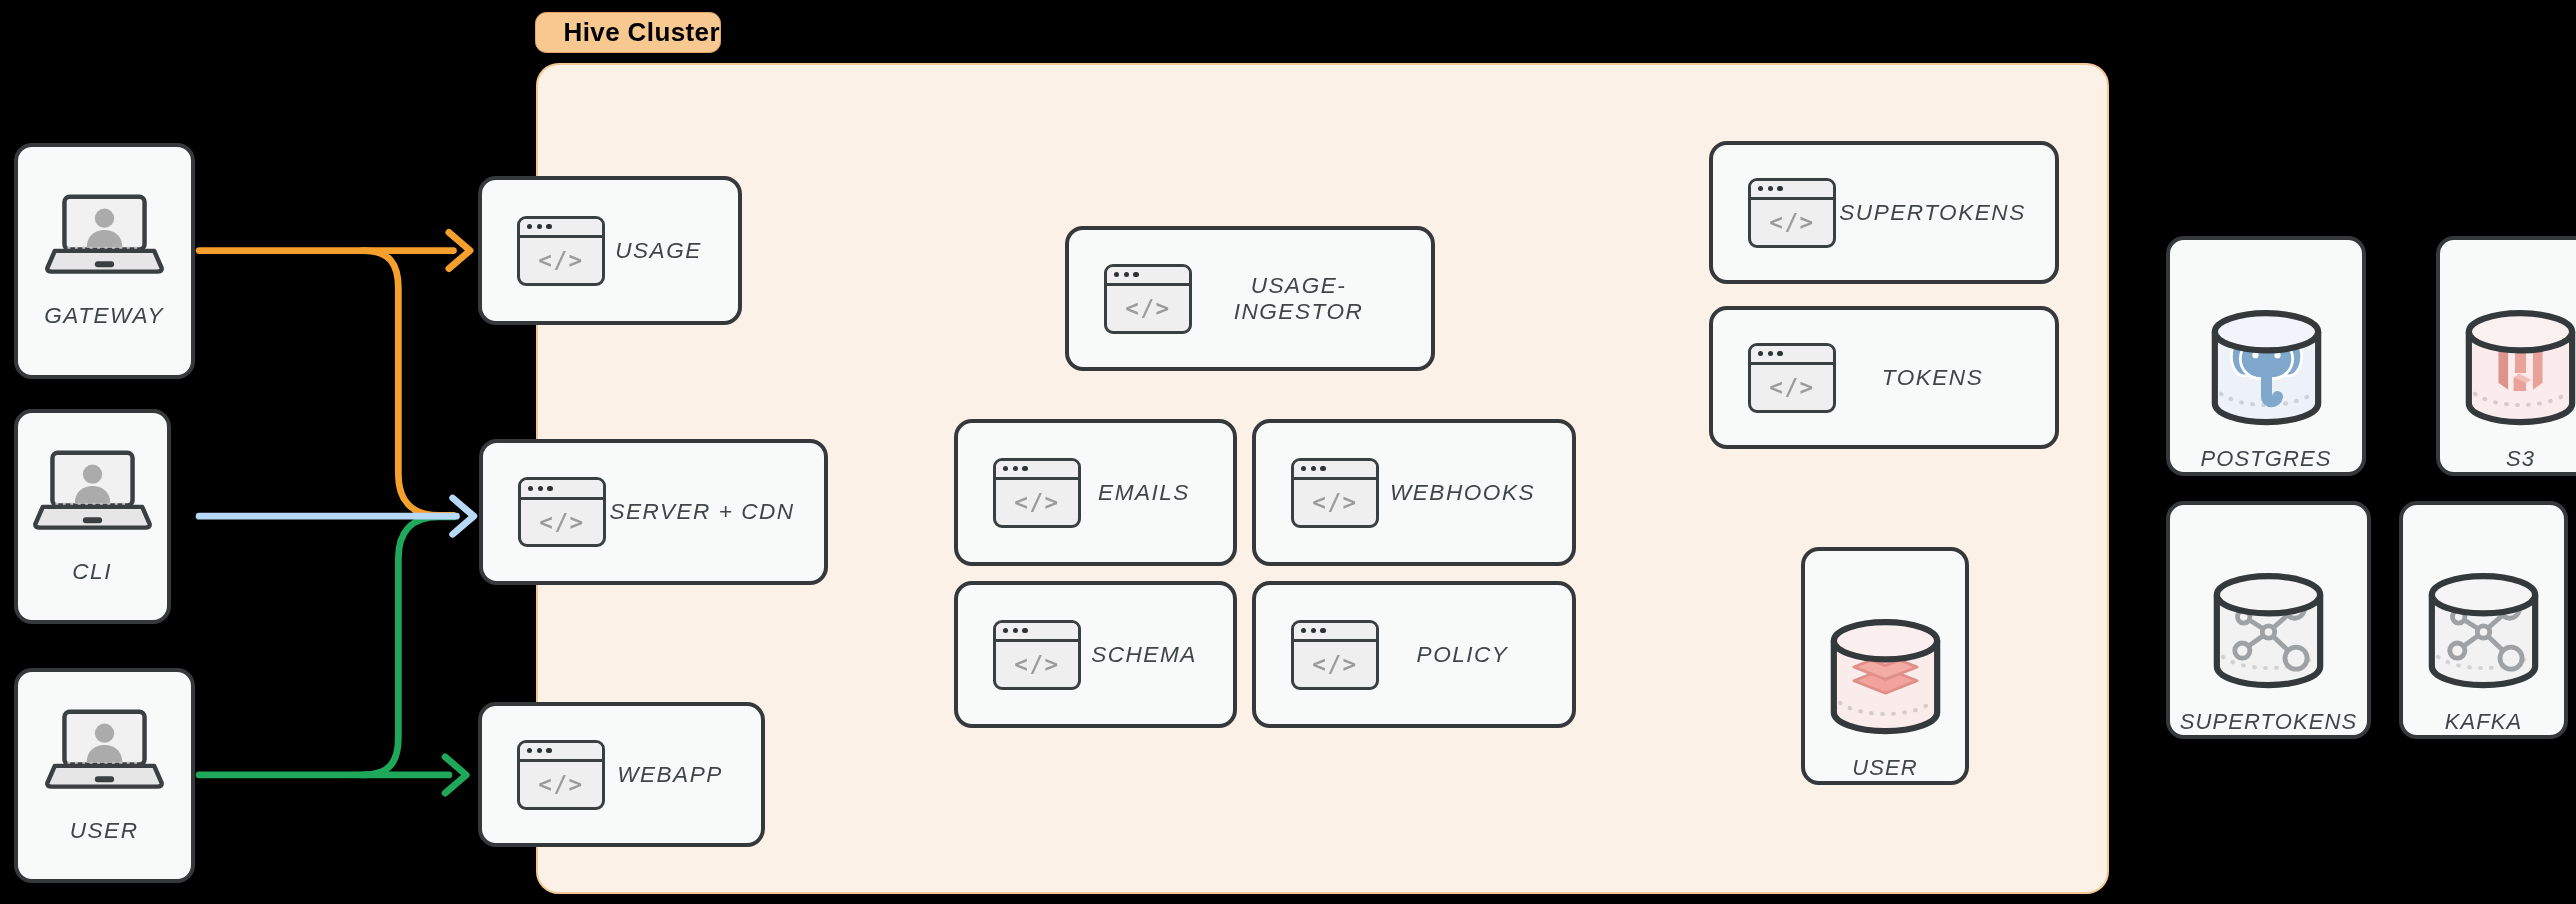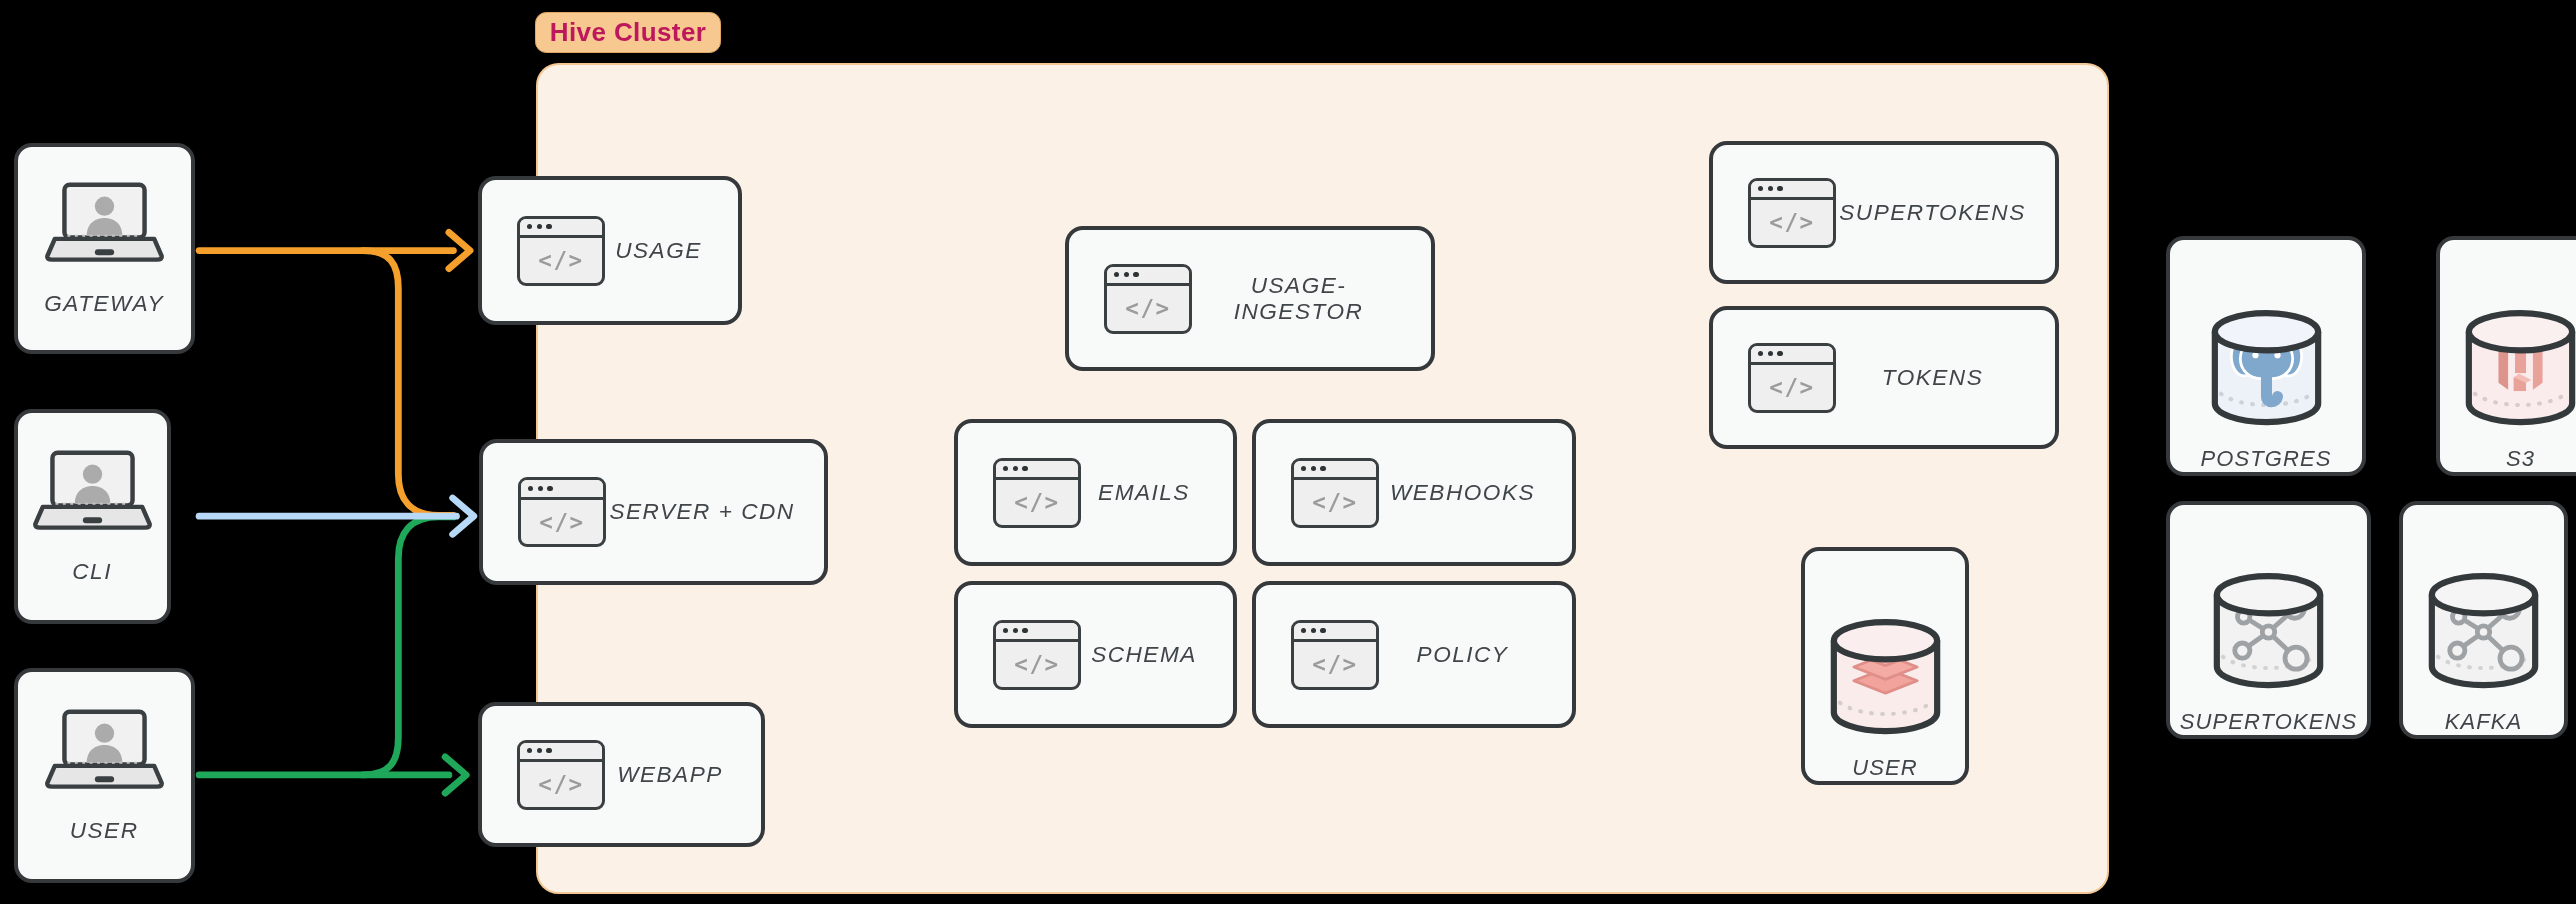--- a/index.html
+++ b/index.html
@@ -4,34 +4,34 @@
 <style>
   html,body{margin:0;padding:0;background:#000;width:2576px;height:904px;overflow:hidden;
     font-family:"Liberation Sans",sans-serif;}
   #canvas{position:relative;width:2576px;height:904px;background:#000;}
 
   
   #cluster{position:absolute;left:536px;top:63px;width:1569px;height:827px;
     background:#FBF1E7;border:2.3px solid #F2C794;border-radius:22.6px;z-index:1;}
   #cluster-badge{position:absolute;left:535px;top:12px;width:184px;height:39px;z-index:4;
     background:#F7C88F;border:1.5px solid #DFA763;border-radius:11.3px;
-    display:flex;align-items:center;justify-content:center;
-    font-size:26px;font-weight:600;color:#be185d;letter-spacing:0.4px;}
+    display:flex;align-items:center;justify-content:flex-end;
+    font-size:26px;font-weight:600;color:#000000;letter-spacing:0.4px;}
 
   
   #edges{position:absolute;left:0;top:0;z-index:2;pointer-events:none;}
 
   
   .node{position:absolute;box-sizing:border-box;background:#F8FAFA;border:4.5px solid #35393C;
     border-radius:18px;z-index:3;display:flex;}
   .nlabel{font-style:italic;color:#3F4549;font-weight:500;letter-spacing:1.5px;font-size:22.6px;}
 
   
   .client{flex-direction:column;align-items:center;justify-content:center;gap:21px;}
-  #n-gateway{left:13.6px;top:143px;width:181px;height:211px;}
+  #n-gateway{left:13.6px;top:143px;width:181px;height:236px;}
   #n-cli{left:13.6px;top:409px;width:157px;height:215px;}
   #n-user{left:13.6px;top:668px;width:181px;height:215px;}
 
   
   .svc{flex-direction:row;align-items:center;}
   .svc .nlabel{flex:1;text-align:center;padding-right:26px;}
   #s-usage{left:478px;top:176px;width:264px;height:149px;}
   #s-server{left:479px;top:439px;width:349px;height:146px;}
   #s-webapp{left:478px;top:702px;width:287px;height:145px;}
   #s-ingestor{left:1065px;top:226px;width:370px;height:145px;}

